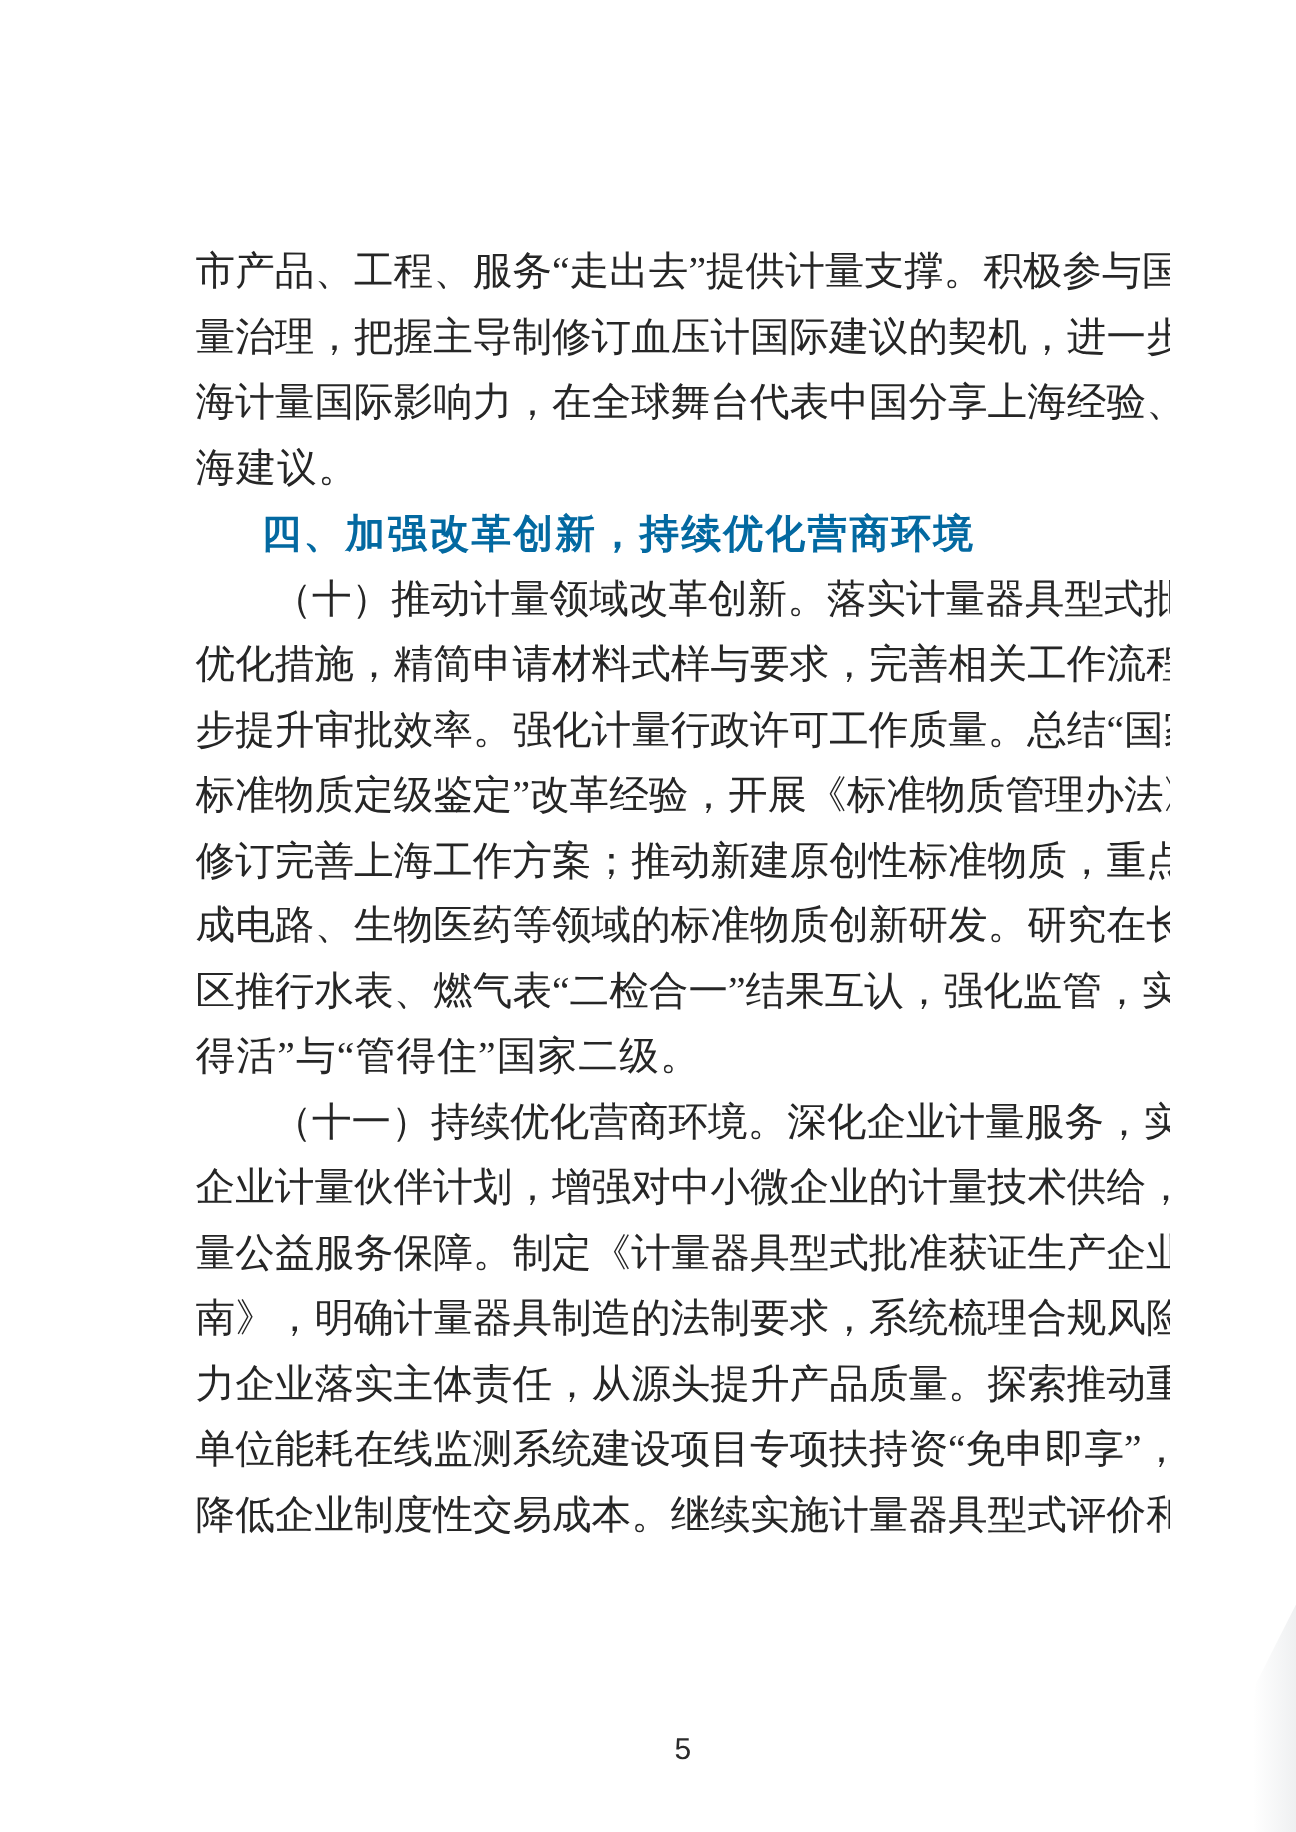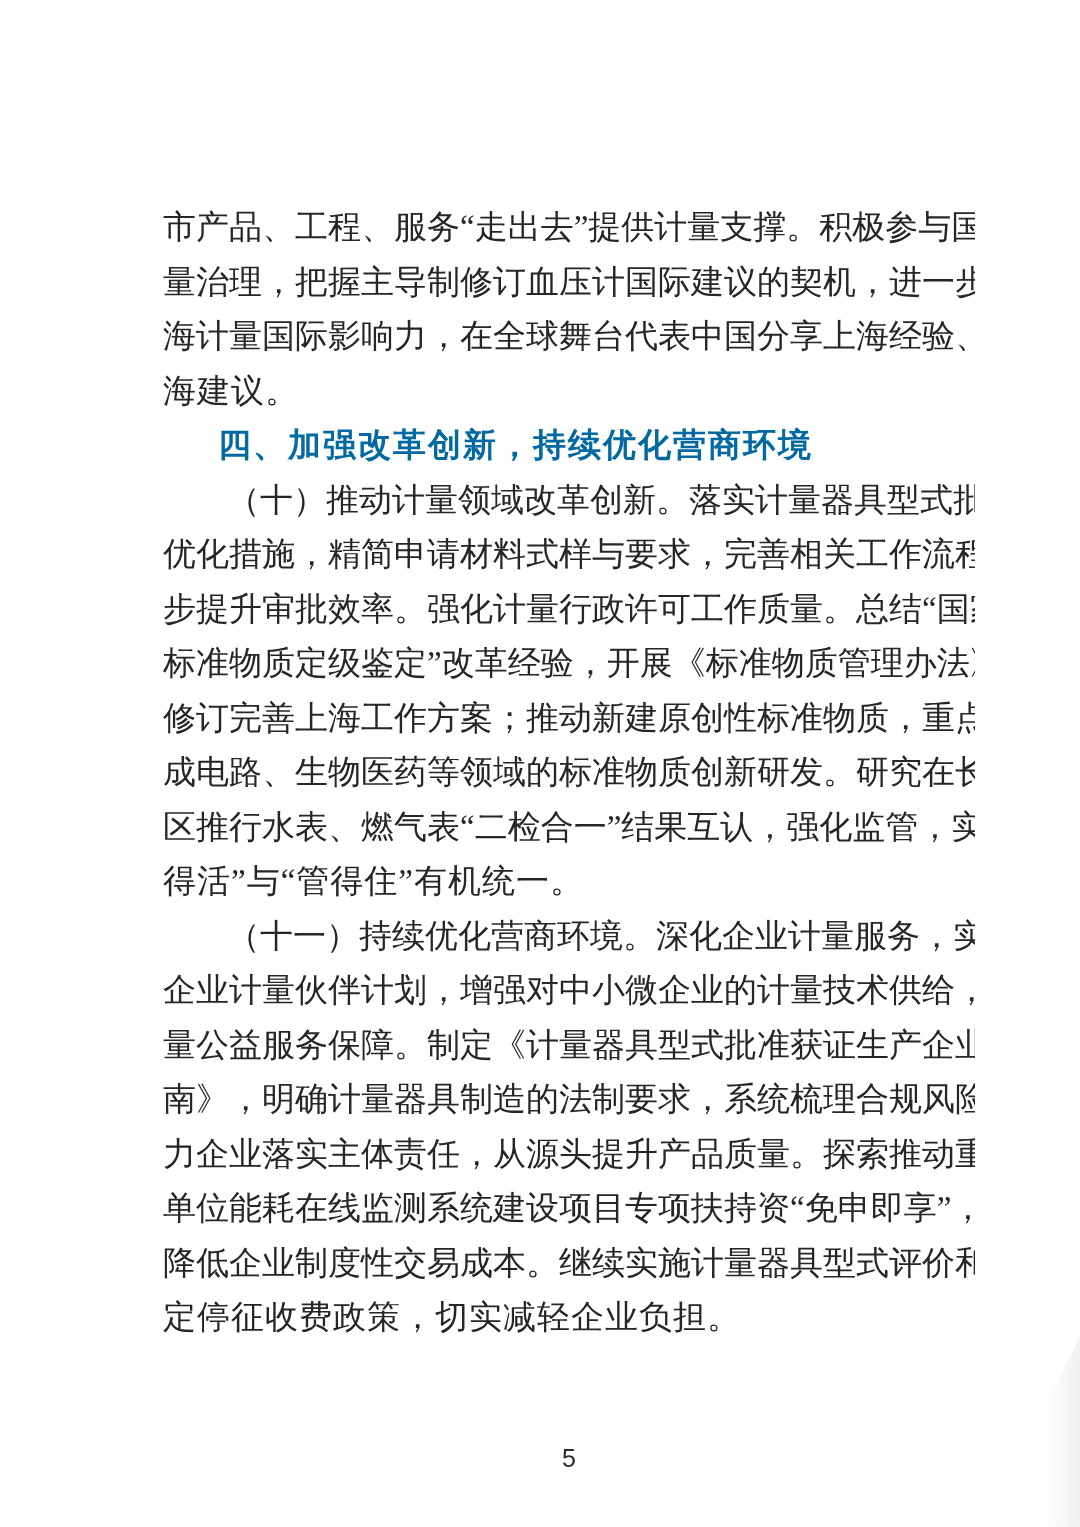--- a/index.html
+++ b/index.html
@@ -86,29 +86,28 @@
 
     <div class="heading">四、加强改革创新，持续优化营商环境</div>
 
     <div class="line indent">（十）推动计量领域改革创新。落实计量器具型式批准审批</div>
     <div class="line">优化措施，精简申请材料式样与要求，完善相关工作流程，进一</div>
     <div class="line">步提升审批效率。强化计量行政许可工作质量。总结“国家二级</div>
     <div class="line">标准物质定级鉴定”改革经验，开展《标准物质管理办法》宣贯，</div>
     <div class="line">修订完善上海工作方案；推动新建原创性标准物质，重点支持集</div>
     <div class="line">成电路、生物医药等领域的标准物质创新研发。研究在长三角地</div>
     <div class="line">区推行水表、燃气表“二检合一”结果互认，强化监管，实现“放</div>
-    <div class="line-last">得活”与“管得住”有机统一。</div>
+    <div class="line-last">得活”与“管得住”国家二级。</div>
 
     <div class="line indent">（十一）持续优化营商环境。深化企业计量服务，实施中小</div>
     <div class="line">企业计量伙伴计划，增强对中小微企业的计量技术供给，优化计</div>
     <div class="line">量公益服务保障。制定《计量器具型式批准获证生产企业合规指</div>
     <div class="line">南》，明确计量器具制造的法制要求，系统梳理合规风险点，助</div>
     <div class="line">力企业落实主体责任，从源头提升产品质量。探索推动重点用能</div>
     <div class="line">单位能耗在线监测系统建设项目专项扶持资“免申即享”，持续</div>
     <div class="line">降低企业制度性交易成本。继续实施计量器具型式评价和强制检</div>
-    <div class="line-last">定停征收费政策，切实减轻企业负担。</div>
 
   </div>
 
   <div class="page-number">5</div>
 
   <div class="scan-artifact"></div>
 </div>
 
 </body></html>

